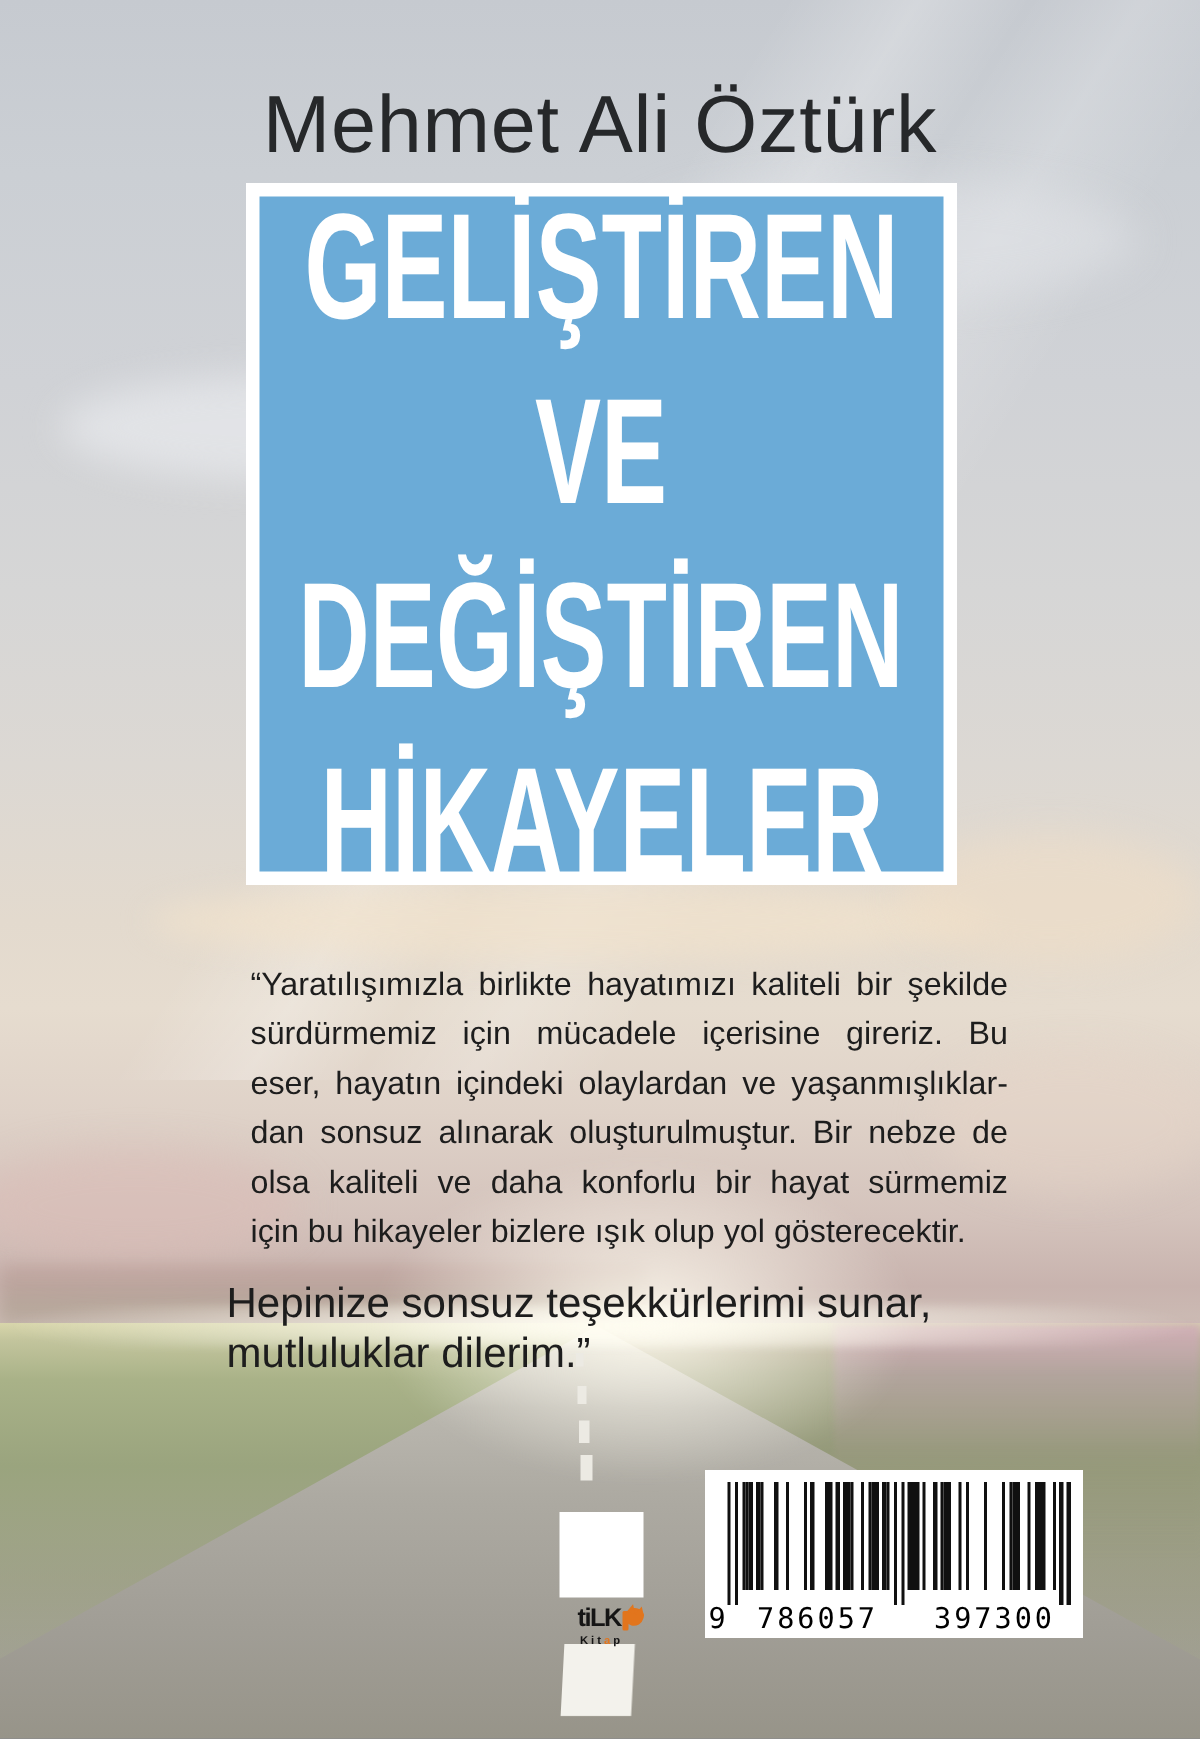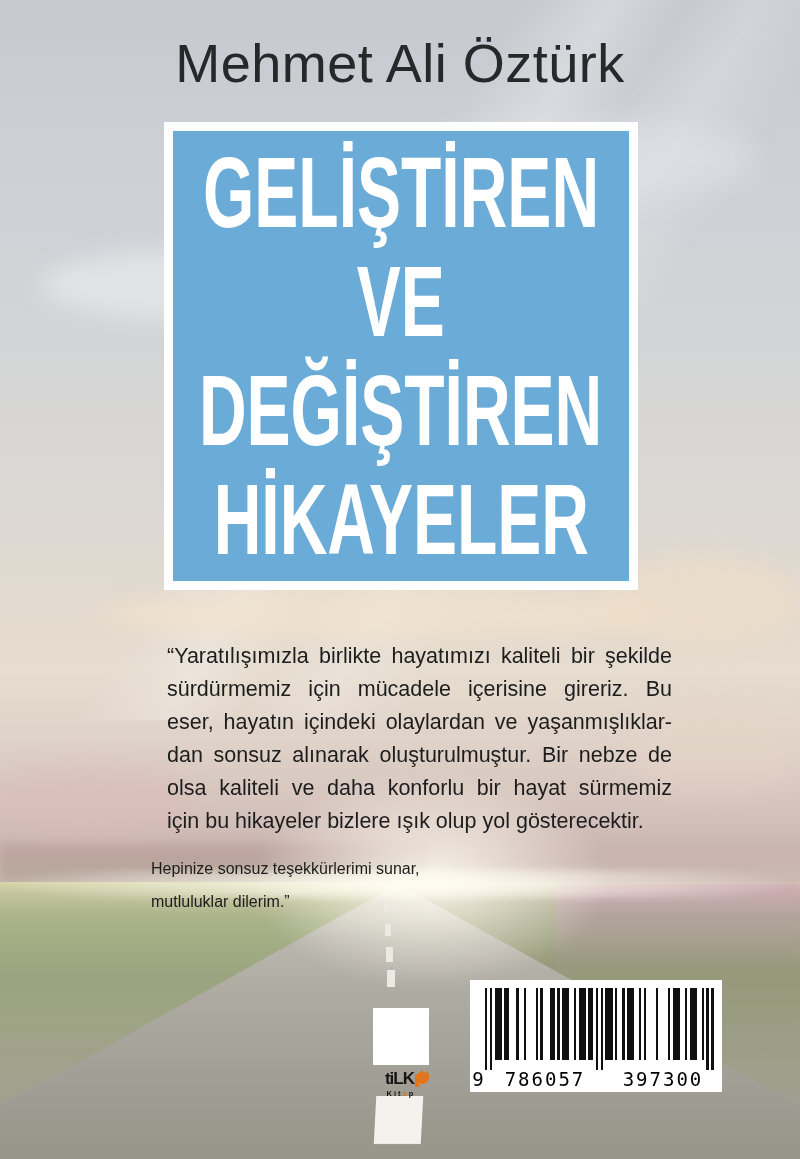--- a/index.html
+++ b/index.html
@@ -44,32 +44,32 @@
     background:radial-gradient(50% 100% at 50% 50%, rgba(255,253,242,.95),
       rgba(255,253,242,.25) 75%, rgba(255,253,242,0) 100%);}
   .dash{background:#eceae3;filter:blur(.4px);}
   .d1{left:384px;top:902px;width:5px;height:9px;}
   .d2{left:385px;top:924px;width:6px;height:12px;}
   .d3{left:386px;top:947px;width:7px;height:15px;}
   .d4{left:387px;top:970px;width:8px;height:17px;}
   .dash-big{left:375px;top:1096px;width:47px;height:48px;background:#f3f2ec;
     transform:skewX(-3deg);filter:blur(.5px);}
   
-  .author{left:0;top:32px;width:800px;text-align:center;
+  .author{left:0;top:52px;width:800px;text-align:center;
     font-size:54px;letter-spacing:.5px;color:#26282a;}
   .title-box{left:164px;top:122px;width:474px;height:468px;background:#ffffff;
     box-sizing:border-box;padding:9px;}
   .title-inner{width:100%;height:100%;background:#6babd7;display:flex;
-    flex-direction:column;justify-content:space-evenly;align-items:center;overflow:visible;}
+    flex-direction:column;justify-content:space-evenly;align-items:center;overflow:visible;gap:28px;}
   .title-line{color:#ffffff;font-weight:700;font-size:100px;line-height:.95;
     transform:scaleX(.66);white-space:nowrap;}
   .quote{left:151px;top:640px;width:505px;font-size:21.5px;line-height:33px;color:#1d1d1d;margin-left:16px;}
   .quote-line{text-align:justify;text-align-last:justify;}
   .quote-line.last{text-align:left;text-align-last:left;}
-  .closing{left:151px;top:852px;width:505px;font-size:16px;line-height:33px;
+  .closing{left:151px;top:852px;width:505px;font-size:28px;line-height:33px;
     color:#1d1d1d;text-align:left;}
   
   .pub{left:373px;top:1008px;width:56px;height:57px;background:#ffffff;
     box-sizing:border-box;padding-top:12px;}
   .brand-row{display:flex;justify-content:flex-end;align-items:flex-end;height:19px;margin-top:48px;}
   .brand-main{font-size:17px;font-weight:700;letter-spacing:-1px;color:#151515;line-height:1;}
   .brand-i-stem{width:4px;height:13px;background:#e2751d;margin-left:1px;border-radius:1px;}
   .fox-head{position:relative;width:12px;height:12px;margin-left:-2px;margin-bottom:3px;
     background:#e2751d;border-radius:50% 40% 55% 45%;transform:rotate(14deg);}
   .fox-head::before,.fox-head::after{content:"";position:absolute;top:-5px;width:0;height:0;

